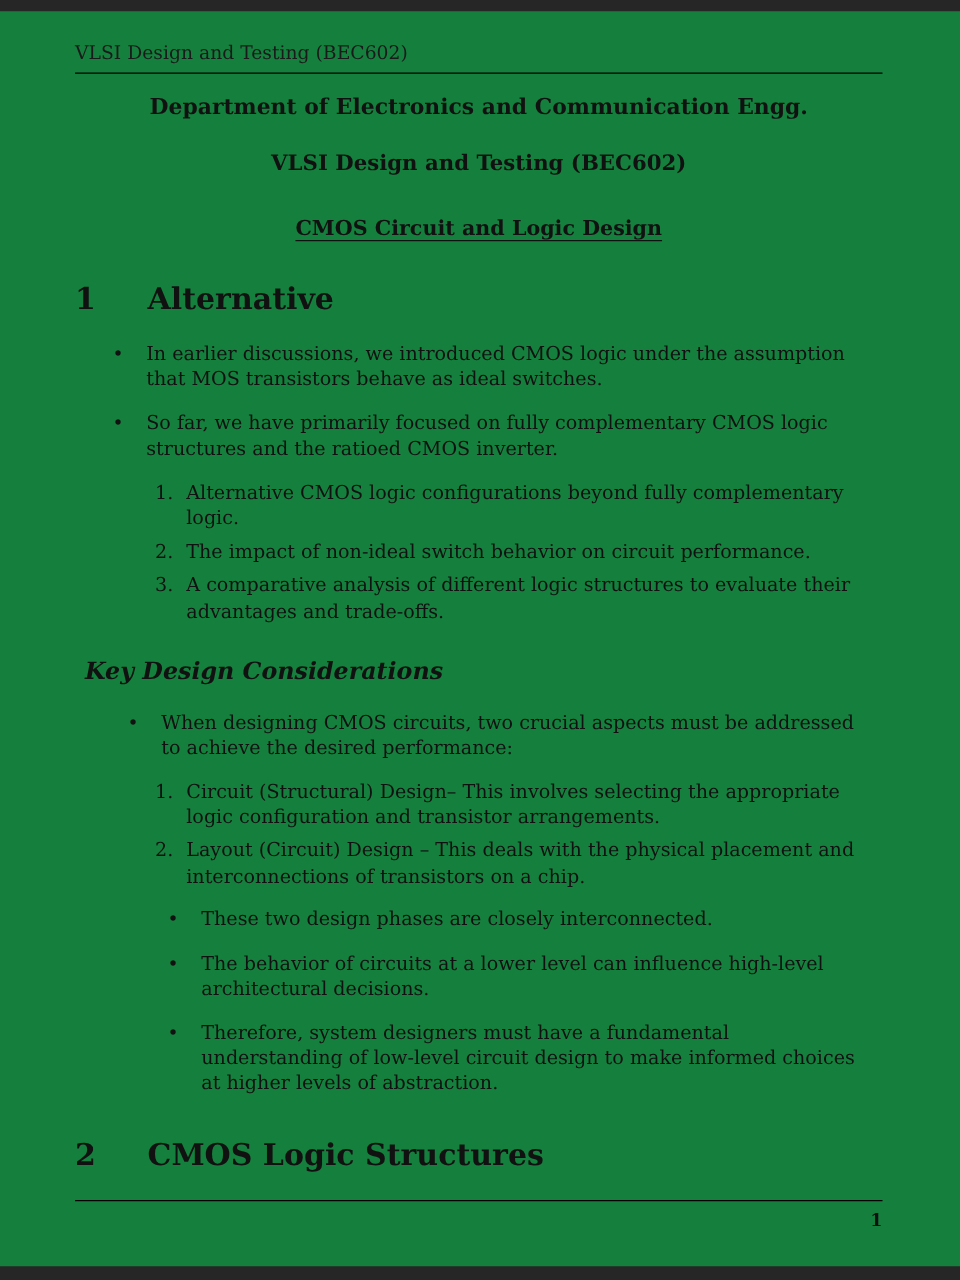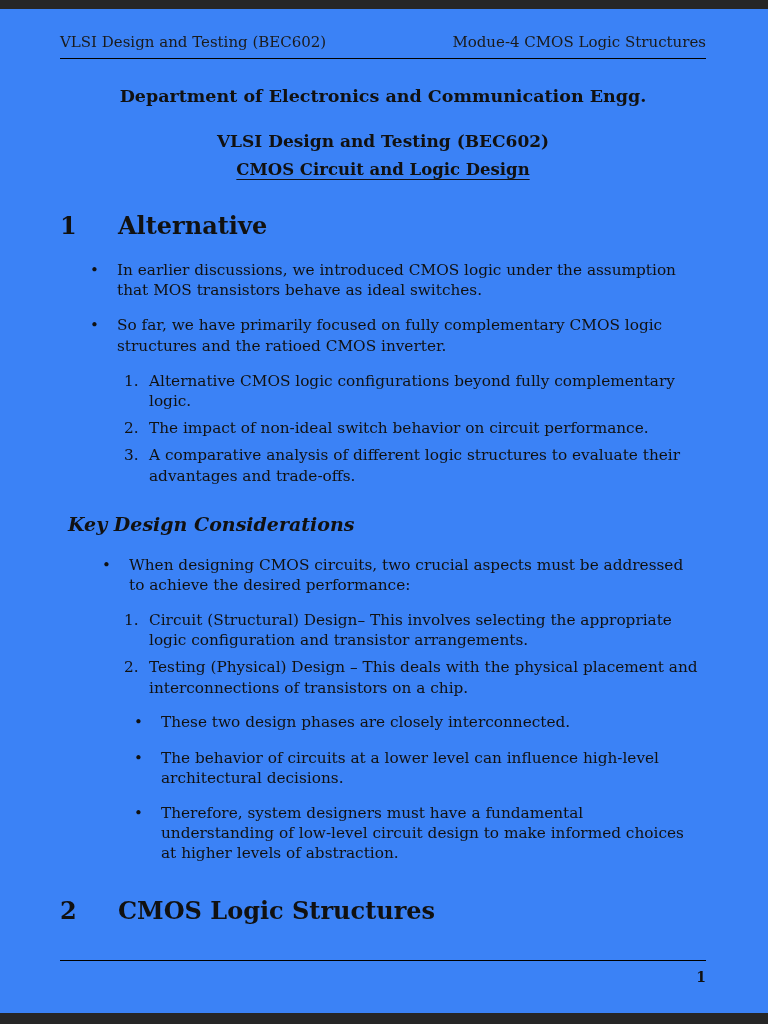--- a/index.html
+++ b/index.html
@@ -15,51 +15,51 @@
     height: 1024px;
     background: #262626;
     overflow: hidden;
   }
   .page {
     position: absolute;
     top: 9px;
     left: 0;
     width: 768px;
     height: 1004px;
-    background: #3b82f6;
+    background: #15803d;
     color: #111111;
     box-sizing: border-box;
     padding: 24px 62px 0 60px;
   }
   
   .doc-header {
     display: flex;
     justify-content: space-between;
     font-size: 15px;
     color: #1a1a1a;
   }
   .header-rule {
     border: none;
     border-top: 1.3px solid #000;
     margin: 7px 0 0 0;
   }
   
   .title-block { text-align: center; }
   .title-dept {
-    margin-top: 27px;
+    margin-top: 17px;
     font-weight: bold;
     font-size: 17.5px;
   }
   .title-course {
     margin-top: 25px;
     font-weight: bold;
     font-size: 17px;
   }
   .title-topic {
-    margin-top: 9px;
+    margin-top: 32px;
     font-weight: bold;
     font-size: 16.5px;
     text-decoration: underline;
     text-underline-offset: 4px;
   }
   
   .section-heading {
     display: flex;
     align-items: baseline;
     font-weight: bold;
@@ -118,21 +118,20 @@
   }
 </style>
 </head>
 <body>
 
 <div class="viewer">
   <div class="page">
 
     <div class="doc-header">
       <span>VLSI Design and Testing (BEC602)</span>
-      <span>Modue-4 CMOS Logic Structures</span>
     </div>
     <hr class="header-rule">
 
     <div class="title-block">
       <div class="title-dept">Department of Electronics and Communication Engg.</div>
       <div class="title-course">VLSI Design and Testing (BEC602)</div>
       <div class="title-topic">CMOS Circuit and Logic Design</div>
     </div>
 
     <div class="section-heading">
@@ -175,21 +174,21 @@
       </li>
     </ul>
 
     <ol class="num-list">
       <li class="num-item">
         <span class="num">1.</span>
         <span><b>Circuit (Structural) Design</b><span>– This involves selecting the appropriate logic configuration and transistor arrangements.</span></span>
       </li>
       <li class="num-item">
         <span class="num">2.</span>
-        <span><b>Testing (Physical) Design</b><span> – This deals with the physical placement and interconnections of transistors on a chip.</span></span>
+        <span><b>Layout (Circuit) Design</b><span> – This deals with the physical placement and interconnections of transistors on a chip.</span></span>
       </li>
     </ol>
 
     <ul class="bullet-list indent-2b" style="margin-top:14px;">
       <li class="bullet-item">
         <span class="marker"></span>
         <span>These two design phases are closely interconnected.</span>
       </li>
       <li class="bullet-item">
         <span class="marker"></span>

